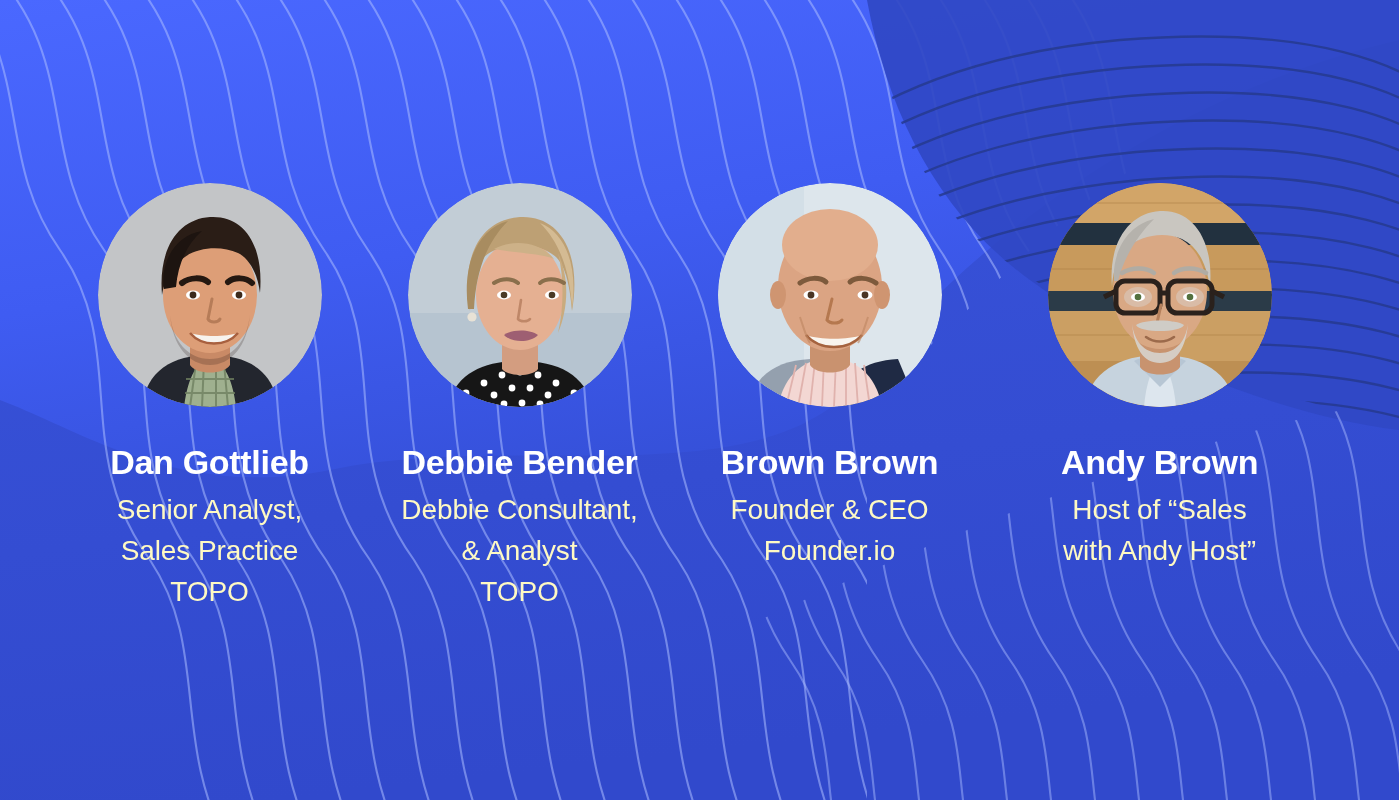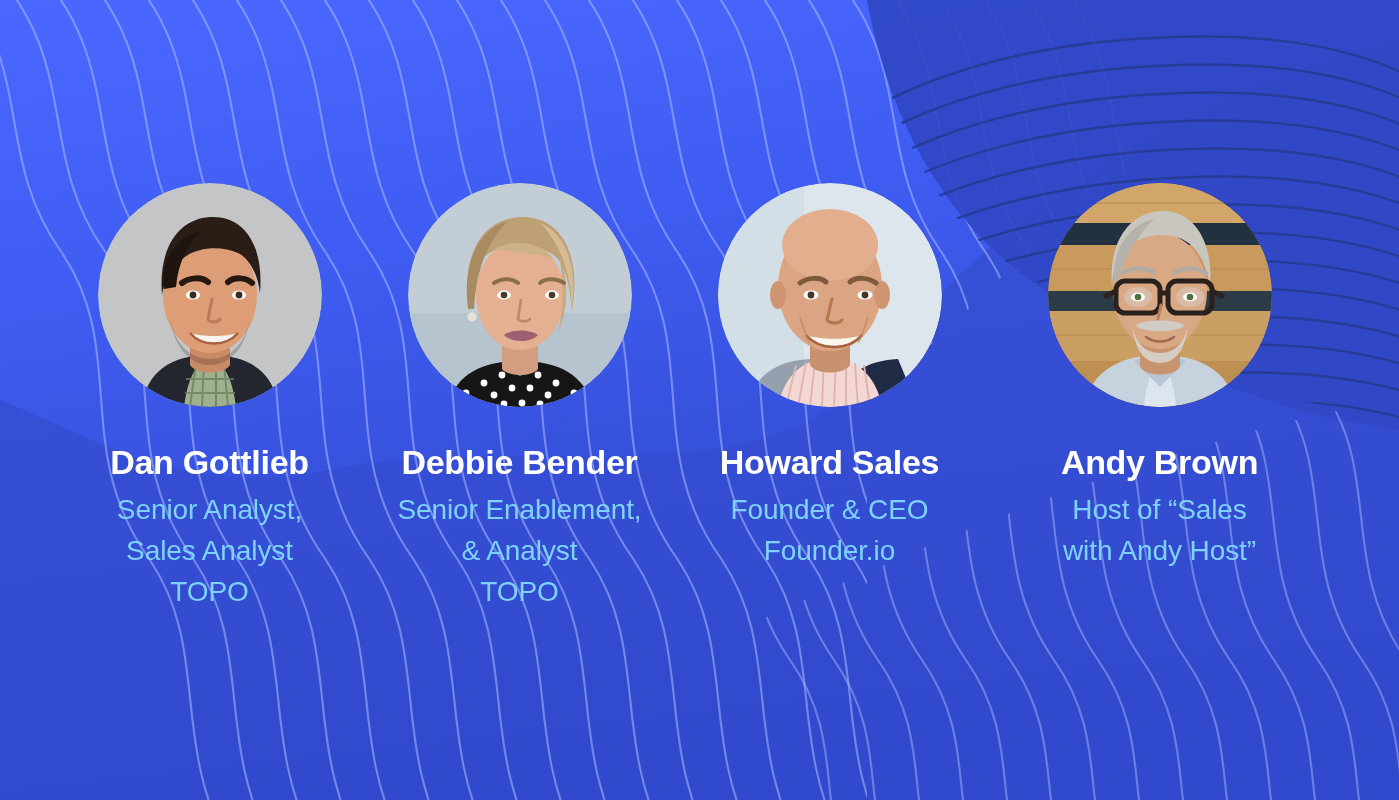--- a/index.html
+++ b/index.html
@@ -65,21 +65,21 @@
     white-space:nowrap;
   }
   .speaker-lines {
     margin-top:8px;
     text-align:center;
   }
   .speaker-line {
     display:block;
     font-size:28px;
     font-weight:400;
-    color:#7dd3fc;
+    color:#fef9c3;
     line-height:1.46;
     letter-spacing:-0.1px;
     white-space:nowrap;
   }
 </style>
 </head>
 <body>
 
 <div class="stage">
 
@@ -242,21 +242,21 @@
             <path d="M92,150 C104,164 128,164 140,150" stroke="#a8603f" stroke-width="2.5" fill="none"></path>
 
             <path d="M72,130 C74,164 92,182 112,182 C132,182 150,164 152,130
                      C150,158 134,176 112,176 C90,176 74,158 72,130 Z" fill="#2a1d16" opacity="0.22"></path>
           </g>
         </svg>
       </div>
       <div class="speaker-name">Dan Gottlieb</div>
       <div class="speaker-lines">
         <span class="speaker-line">Senior Analyst,</span>
-        <span class="speaker-line">Sales Analyst</span>
+        <span class="speaker-line">Sales Practice</span>
         <span class="speaker-line">TOPO</span>
       </div>
     </div>
 
     <div class="speaker">
       <div class="portrait">
         <svg viewBox="0 0 224 224">
           <defs>
             <clipPath id="c2">
                 <circle cx="112" cy="112" r="112"></circle>
@@ -309,21 +309,21 @@
             <path d="M113,117 L110,136 C112,139 120,139 122,136" stroke="#bf8768" stroke-width="2.6" fill="none" stroke-linecap="round"></path>
 
             <path d="M96,152 C104,146 122,146 130,152 C122,160 104,160 96,152 Z" fill="#9e5f72"></path>
 
             <circle cx="64" cy="134" r="4.6" fill="#e8e2d6"></circle>
           </g>
         </svg>
       </div>
       <div class="speaker-name">Debbie Bender</div>
       <div class="speaker-lines">
-        <span class="speaker-line">Senior Enablement,</span>
+        <span class="speaker-line">Debbie Consultant,</span>
         <span class="speaker-line">&amp; Analyst</span>
         <span class="speaker-line">TOPO</span>
       </div>
     </div>
 
     <div class="speaker w-narrow">
       <div class="portrait">
         <svg viewBox="0 0 224 224">
           <defs>
             <clipPath id="c3">
@@ -368,21 +368,21 @@
             <path d="M114,116 L109,137 C112,141 121,141 124,137" stroke="#b5784f" stroke-width="3" fill="none" stroke-linecap="round"></path>
 
             <path d="M88,152 C102,167 130,167 144,152 C130,157 102,157 88,152 Z" fill="#f9f5ef"></path>
             <path d="M88,152 C102,168 130,168 144,152" stroke="#a5633f" stroke-width="2.5" fill="none"></path>
 
             <path d="M82,134 C86,146 88,154 92,160" stroke="#bd8560" stroke-width="2" fill="none" opacity="0.6"></path>
             <path d="M150,134 C146,146 144,154 140,160" stroke="#bd8560" stroke-width="2" fill="none" opacity="0.6"></path>
           </g>
         </svg>
       </div>
-      <div class="speaker-name">Howard Sales</div>
+      <div class="speaker-name">Brown Brown</div>
       <div class="speaker-lines">
         <span class="speaker-line">Founder  &amp; CEO</span>
         <span class="speaker-line">Founder.io</span>
       </div>
     </div>
 
     <div class="speaker w-wide">
       <div class="portrait">
         <svg viewBox="0 0 224 224">
           <defs>

